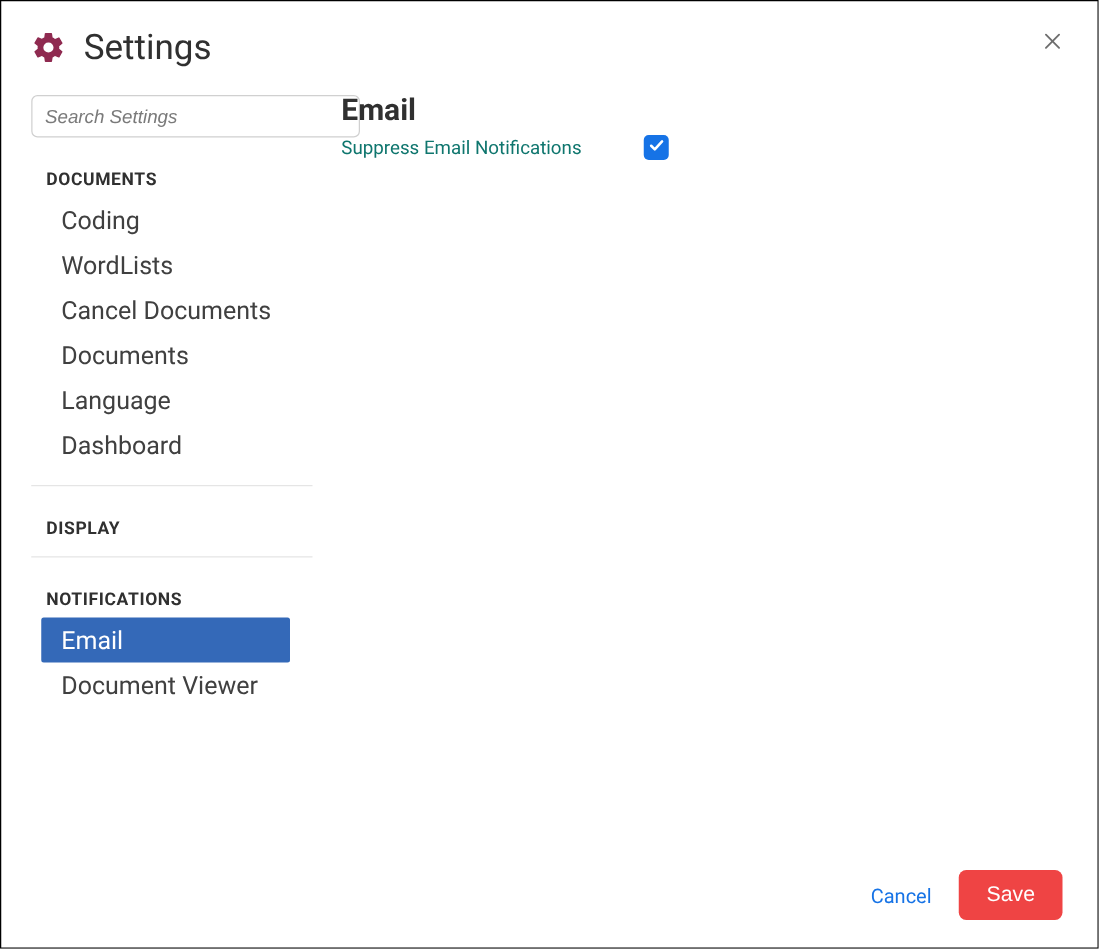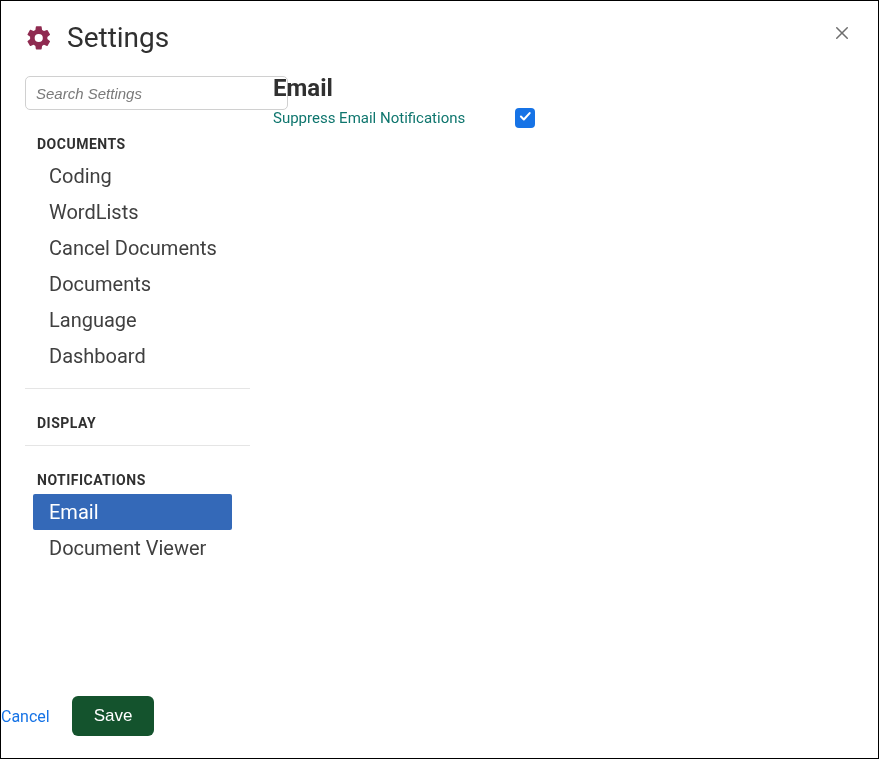--- a/index.html
+++ b/index.html
@@ -85,29 +85,29 @@
     font-size: 15px; color: #0f766e;
   }
   .checkbox {
     width: 20px; height: 20px;
     border-radius: 4px;
     background: #1673e6;
     display: flex; align-items: center; justify-content: center;
     cursor: pointer;
   }
   .footer {
-    display: flex; justify-content: flex-start; align-items: center;
+    display: flex; justify-content: flex-end; align-items: center;
     gap: 22px;
     padding: 0 28px 22px 0;
   }
   .cancel-link {
     color: #1673e6; font-size: 16px; cursor: pointer;
   }
   .save-btn {
-    background: #14532d; color: #fff;
+    background: #ef4444; color: #fff;
     border: none; border-radius: 6px;
     font-size: 17px;
     padding: 10px 22px;
     cursor: pointer;
   }
 </style>
 </head>
 <body>
 
 <div class="modal">

